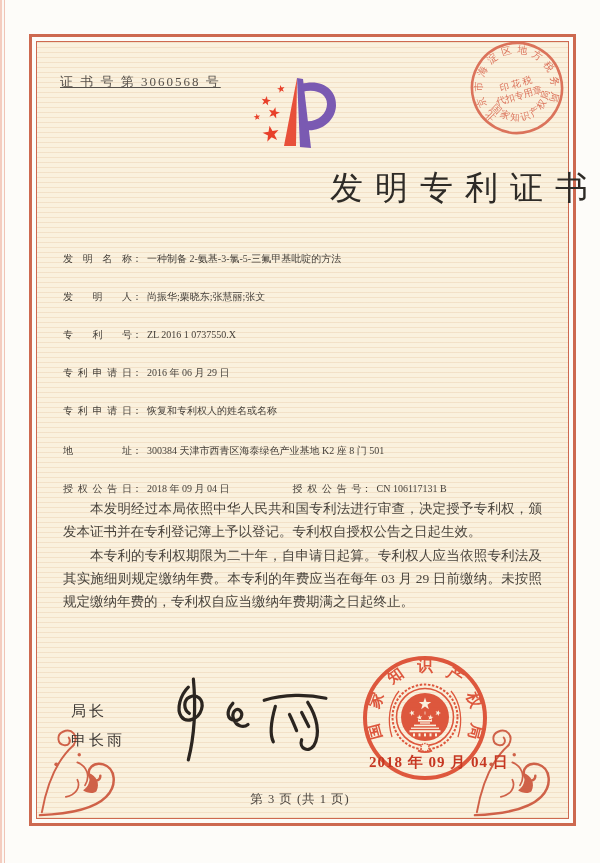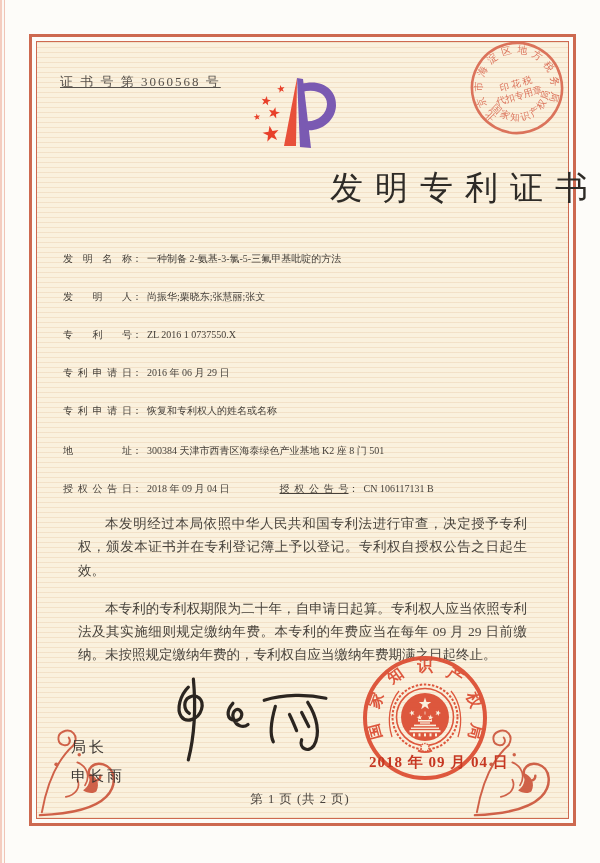--- a/index.html
+++ b/index.html
@@ -13,24 +13,24 @@
   .frame-inner{position:absolute;left:36px;top:41px;right:31px;bottom:44px;border:1px solid #cd6950;}
   .cert-no{position:absolute;left:60px;top:73px;font-size:13px;letter-spacing:2px;color:#56504a;text-decoration:underline;}
   .logo{position:absolute;left:250px;top:58px;width:100px;height:104px;}
   .stamp-top{position:absolute;left:455px;top:26px;width:124px;height:124px;opacity:.93;}
   .title{position:absolute;left:0;right:0;top:166px;text-align:right;font-size:33px;letter-spacing:12px;
     padding-left:8px;color:#2e2b27;font-weight:500;}
   .fields{position:absolute;left:63px;top:250px;width:480px;color:#46413b;}
   .frow{position:absolute;left:0;width:480px;font-size:10px;line-height:17px;white-space:nowrap;}
   .flabel{display:inline-block;width:69px;text-align:justify;text-align-last:justify;vertical-align:top;}
   .colon{margin-right:5px;}
-  .pair2{margin-left:50px;text-decoration:underline;}
+  .pair2{margin-left:63px;}
   .paras{position:absolute;left:63px;top:497px;width:479px;}
-  .paras p{margin:15px;font-size:13.5px;line-height:23.3px;text-indent:2em;text-align:justify;color:#49443d;}
-  .signer{position:absolute;left:71px;top:702px;font-size:15px;letter-spacing:3px;color:#3c3733;margin-top:36px;}
+  .paras p{margin:0;font-size:13.5px;line-height:23.3px;text-indent:2em;text-align:justify;color:#49443d;}
+  .signer{position:absolute;left:71px;top:702px;font-size:15px;letter-spacing:3px;color:#3c3733;}
   .signer div{margin-bottom:10px;}
   .signature{position:absolute;left:160px;top:672px;width:172px;height:95px;}
   .seal{position:absolute;left:352px;top:645px;width:146px;height:146px;}
   .seal-date{position:absolute;left:369px;top:753px;font-size:15px;font-weight:bold;color:#c63722;letter-spacing:1px;}
   .footer{position:absolute;left:0;right:0;top:791px;text-align:center;font-size:12.5px;color:#4a443e;letter-spacing:1px;}
   .orn{position:absolute;bottom:45px;width:96px;height:92px;}
   .orn-r{right:32px;}
   .orn-l{left:37px;transform:scaleX(-1);}
   svg text{font-family:"Liberation Serif","DejaVu Serif",serif;}
 </style>
@@ -132,21 +132,21 @@
     <div class="frow" style="top:192px">
       <span class="flabel">地址</span><span class="colon">：</span><span>300384 天津市西青区海泰绿色产业基地 K2 座 8 门 501</span>
     </div>
     <div class="frow" style="top:230px">
       <span class="flabel">授权公告日</span><span class="colon">：</span><span>2018 年 09 月 04 日</span><span class="pair2 flabel">授权公告号</span><span class="colon">：</span><span>CN 106117131 B</span>
     </div>
   </div>
 
   <div class="paras">
     <p>本发明经过本局依照中华人民共和国专利法进行审查，决定授予专利权，颁发本证书并在专利登记簿上予以登记。专利权自授权公告之日起生效。</p>
-    <p>本专利的专利权期限为二十年，自申请日起算。专利权人应当依照专利法及其实施细则规定缴纳年费。本专利的年费应当在每年 09 月 29 日前缴纳。未按照规定缴纳年费的，专利权自应当缴纳年费期满之日起终止。</p>
+    <p>本专利的专利权期限为二十年，自申请日起算。专利权人应当依照专利法及其实施细则规定缴纳年费。本专利的年费应当在每年 03 月 29 日前缴纳。未按照规定缴纳年费的，专利权自应当缴纳年费期满之日起终止。</p>
   </div>
 
   <div class="signer">
     <div>局长</div>
     <div>申长雨</div>
   </div>
 
   <svg class="signature" viewBox="0 0 170 92">
     <g fill="none" stroke="#2b2520" stroke-width="3.2" stroke-linecap="round">
       <path d="M28,14 C20,22 16,36 21,43 C26,50 38,46 41,36 C44,26 36,20 29,24 C23,27 23,36 29,40"></path>
@@ -197,15 +197,15 @@
           <rect x="10" y="16.4" width="2" height="3"></rect>
         </g>
         <circle cx="0" cy="30.5" r="4" fill="#faf1de" stroke="#dc4f35" stroke-width="1.4" stroke-dasharray="1.5 1"></circle>
         <path d="M-7,33.5 C-3,35.5 3,35.5 7,33.5" fill="none" stroke="#dc4f35" stroke-width="2"></path>
       </g>
     </g>
   </svg>
 
   <div class="seal-date">2018 年 09 月 04 日</div>
 
-  <div class="footer">第 1 页 (共 2 页)</div>
+  <div class="footer">第 3 页 (共 1 页)</div>
 
 </div>
 
 </body></html>

